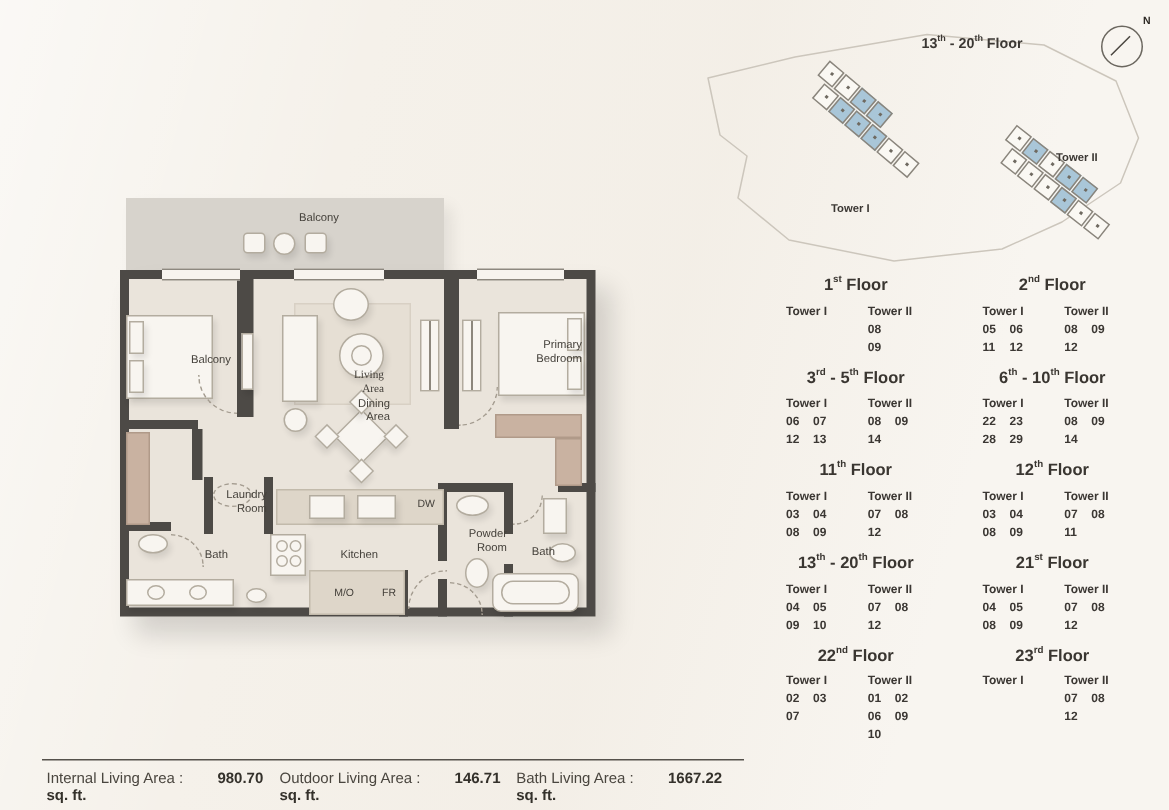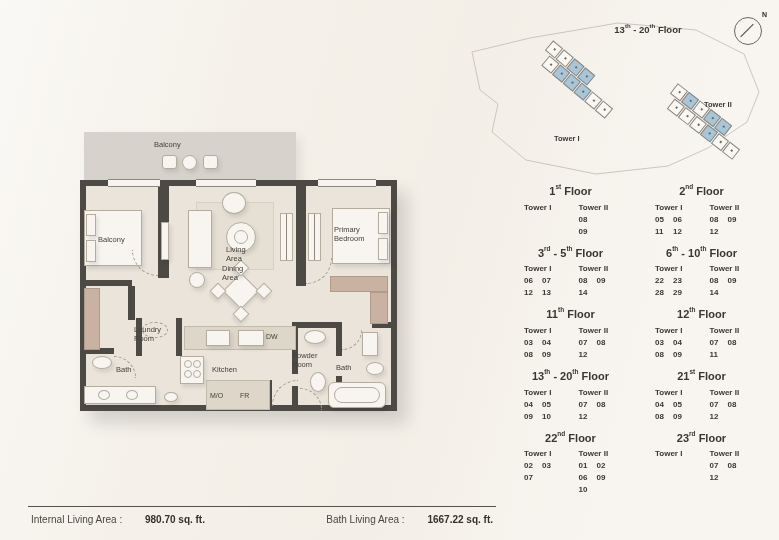--- a/index.html
+++ b/index.html
@@ -15,21 +15,21 @@
   .plan{position:absolute;left:78px;top:130px;width:322px;height:292px;}
   .plan *{position:absolute;box-sizing:border-box;}
   .balcony{left:6px;top:2px;width:212px;height:50px;background:#d7d3cc;box-shadow:5px 6px 10px rgba(0,0,0,.08);}
   .shell{left:2px;top:50px;width:317px;height:231px;background:#eae4db;border:6px solid #4d4a46;box-shadow:10px 12px 16px rgba(0,0,0,.14);}
   .wall{background:#4d4a46;}
   .win{background:#f7f4ef;border-top:1px solid #8d887f;border-bottom:1px solid #8d887f;height:8px;z-index:3;}
   .f{background:#f8f5f0;border:1px solid #b3ac9f;box-shadow:2px 3px 4px rgba(0,0,0,.10);z-index:2;}
   .tan{background:#c9b2a1;border:1px solid #b09a89;z-index:2;}
   .rug{border:1px solid #d8d0c4;background:#e6dfd4;z-index:1;}
   .greige{background:#ded6c9;border:1px solid #c2bAAB;z-index:2;}
-  .plabel{font-size:7.5px;line-height:1.15;color:#45413b;text-align:left;z-index:5;}
+  .plabel{font-size:7.5px;line-height:1.15;color:#45413b;text-align:right;z-index:5;}
   .arc{border:1px dashed #a59d91;z-index:4;background:transparent;}
   .arc-bl{border-top:none;border-right:none;border-radius:0 0 0 100%;}
   .arc-br{border-top:none;border-left:none;border-radius:0 0 100% 0;}
   .arc-tl{border-bottom:none;border-right:none;border-radius:100% 0 0 0;}
   .arc-tr{border-bottom:none;border-left:none;border-radius:0 100% 0 0;}
   .rail{background:#f8f5f0 linear-gradient(to right,transparent 46%,#8d877d 46%,#8d877d 56%,transparent 56%);border:1px solid #b3ac9f;z-index:2;}
   .circle{border-radius:50%;}
   
   .siteplan{position:absolute;left:468px;top:8px;width:311px;height:176px;}
   .siteplan .boundary{position:absolute;left:0;top:0;}
@@ -101,21 +101,21 @@
     <div class="f" style="left:8px;top:110px;width:10px;height:22px;"></div>
     <div class="plabel" style="left:20px;top:106px;width:56px;">Balcony</div>
 
     <div class="rug" style="left:118px;top:72px;width:78px;height:68px;"></div>
     <div class="f" style="left:83px;top:92px;width:8px;height:38px;"></div>
     <div class="f" style="left:110px;top:80px;width:24px;height:58px;"></div>
     <div class="f circle" style="left:111px;top:142px;width:16px;height:16px;"></div>
     <div class="f circle" style="left:144px;top:62px;width:24px;height:22px;"></div>
     <div class="f circle" style="left:148px;top:92px;width:30px;height:30px;"></div>
     <div class="f circle" style="left:156px;top:100px;width:14px;height:14px;box-shadow:none;"></div>
-    <div class="plabel" style="left:148px;top:116px;width:30px;">Living Area</div>
+    <div class="plabel" style="left:148px;top:116px;width:30px;font-family:Liberation Serif, serif;">Living Area</div>
     <div class="f" style="left:150px;top:148px;width:26px;height:26px;transform:rotate(45deg);"></div>
     <div class="f" style="left:134px;top:155px;width:12px;height:12px;transform:rotate(45deg);"></div>
     <div class="f" style="left:180px;top:155px;width:12px;height:12px;transform:rotate(45deg);"></div>
     <div class="f" style="left:157px;top:132px;width:12px;height:12px;transform:rotate(45deg);"></div>
     <div class="f" style="left:157px;top:178px;width:12px;height:12px;transform:rotate(45deg);"></div>
     <div class="plabel" style="left:144px;top:135px;width:38px;">Dining Area</div>
 
     <div class="rail" style="left:202px;top:83px;width:13px;height:48px;"></div>
     <div class="rail" style="left:230px;top:83px;width:13px;height:48px;"></div>
 
@@ -460,16 +460,17 @@
               <span class="num">12</span>
             </div>
           </div>
         </div>
     </div>
     </div>
 
   <div class="footer-line"></div>
   <div class="stats">
     <span><span>Internal Living Area :</span> <b>980.70 sq. ft.</b></span>
+    <span><span>Outdoor Living Area :</span> <b>146.71 sq. ft.</b></span>
     <span><span>Bath Living Area :</span> <b>1667.22 sq. ft.</b></span>
   </div>
 
 </div>
 
 </body></html>

